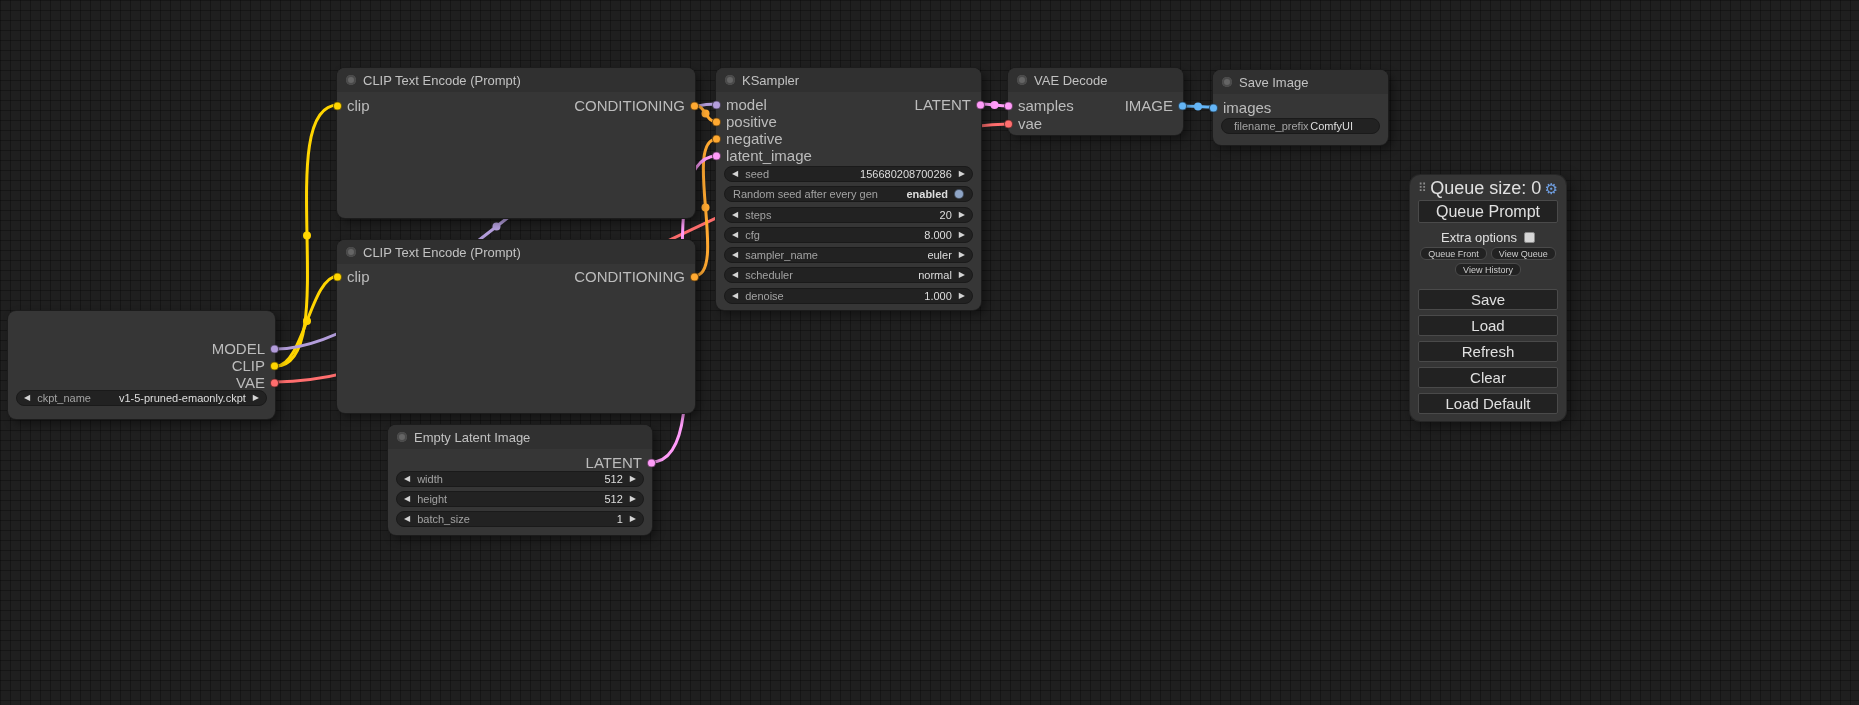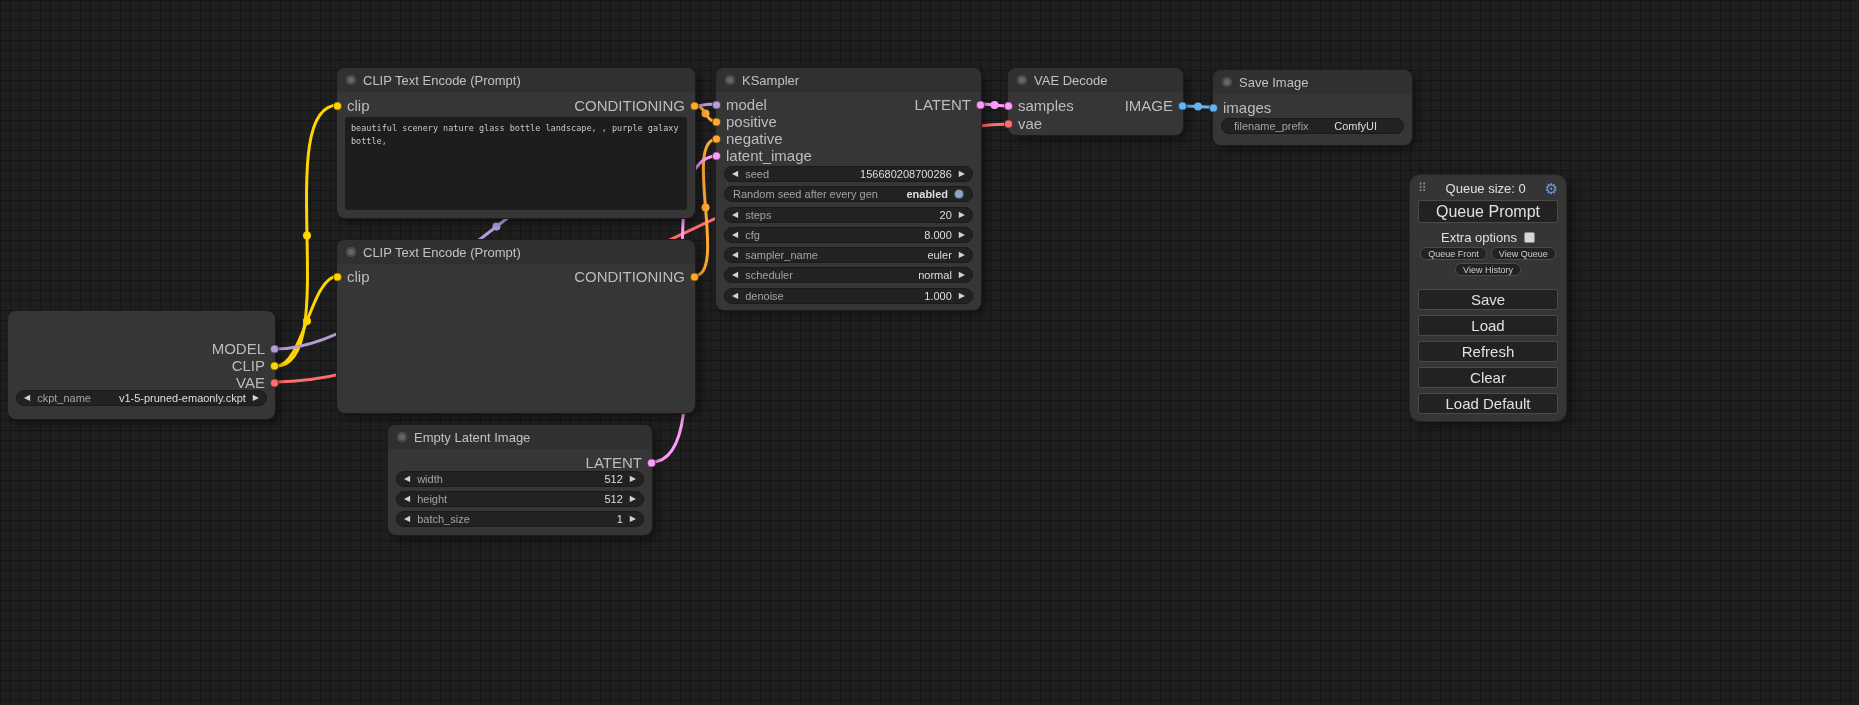--- a/index.html
+++ b/index.html
@@ -56,21 +56,21 @@
   
   .menu{
     position:absolute;left:1410px;top:175px;width:156px;height:246px;z-index:3;
     background:#353535;border-radius:10px;
     box-shadow:0 0 0 1px #262626, 4px 4px 14px rgba(0,0,0,0.5);
     color:#ddd;
   }
   .menu-header{position:absolute;top:5px;left:8px;right:8px;height:16px;
     display:flex;align-items:center;}
   .drag-handle{color:#8a8a8a;font-size:12px;flex:0 0 auto;cursor:move;}
-  .queue-size{flex:1;text-align:center;font-size:13px;color:#e0e0e0;}
+  .queue-size{flex:1;text-align:center;font-size:18px;color:#e0e0e0;}
   .gear{color:#6f9ee0;font-size:15px;flex:0 0 auto;line-height:1;}
   .btn{
     position:absolute;left:8px;right:8px;background:#222;border:1px solid #4a4a4a;
     border-radius:2px;color:#e0e0e0;display:flex;align-items:center;justify-content:center;
     box-sizing:border-box;cursor:pointer;
   }
   .btn.big{height:21px;font-size:15px;}
   .btn-queue-prompt{top:25px;height:23px;font-size:16px;}
   .extra-row{position:absolute;top:55px;left:0;right:0;display:flex;align-items:center;
     justify-content:center;gap:7px;font-size:13px;color:#e0e0e0;}
@@ -132,21 +132,20 @@
     <div class="node-title">
       <span class="title-dot"></span>
       <span class="title-text">CLIP Text Encode (Prompt)</span>
     </div>
     <div class="slot-row both" style="top:29px">
       <span class="slot-label">clip</span>
       <span class="slot-label">CONDITIONING</span>
       <span class="dot in" style="background-color: rgb(255, 213, 0);"></span>
       <span class="dot out" style="background-color: rgb(255, 169, 49);"></span>
     </div>
-    <div class="prompt-box" style="top:49px">beautiful scenery nature glass bottle landscape, , purple galaxy bottle,</div>
   </div>
 
   <div class="node" style="left:337px;top:240px;width:358px;height:173px">
     <div class="node-title">
       <span class="title-dot"></span>
       <span class="title-text">CLIP Text Encode (Prompt)</span>
     </div>
     <div class="slot-row both" style="top:28px">
       <span class="slot-label">clip</span>
       <span class="slot-label">CONDITIONING</span>
@@ -260,21 +259,21 @@
       <span class="slot-label">IMAGE</span>
       <span class="dot in" style="background-color: rgb(255, 156, 249);"></span>
       <span class="dot out" style="background-color: rgb(100, 181, 246);"></span>
     </div>
     <div class="slot-row in" style="top:47px">
       <span class="slot-label">vae</span>
       <span class="dot in" style="background-color: rgb(255, 110, 110);"></span>
     </div>
   </div>
 
-  <div class="node" style="left:1213px;top:70px;width:199px;height:75px">
+  <div class="node" style="left:1213px;top:70px;width:175px;height:75px">
     <div class="node-title">
       <span class="title-dot"></span>
       <span class="title-text">Save Image</span>
     </div>
     <div class="slot-row in" style="top:29px">
       <span class="slot-label">images</span>
       <span class="dot in" style="background-color: rgb(100, 181, 246);"></span>
     </div>
     <div class="widget textw" style="top:48px">
       <span class="w-label">filename_prefix</span>

